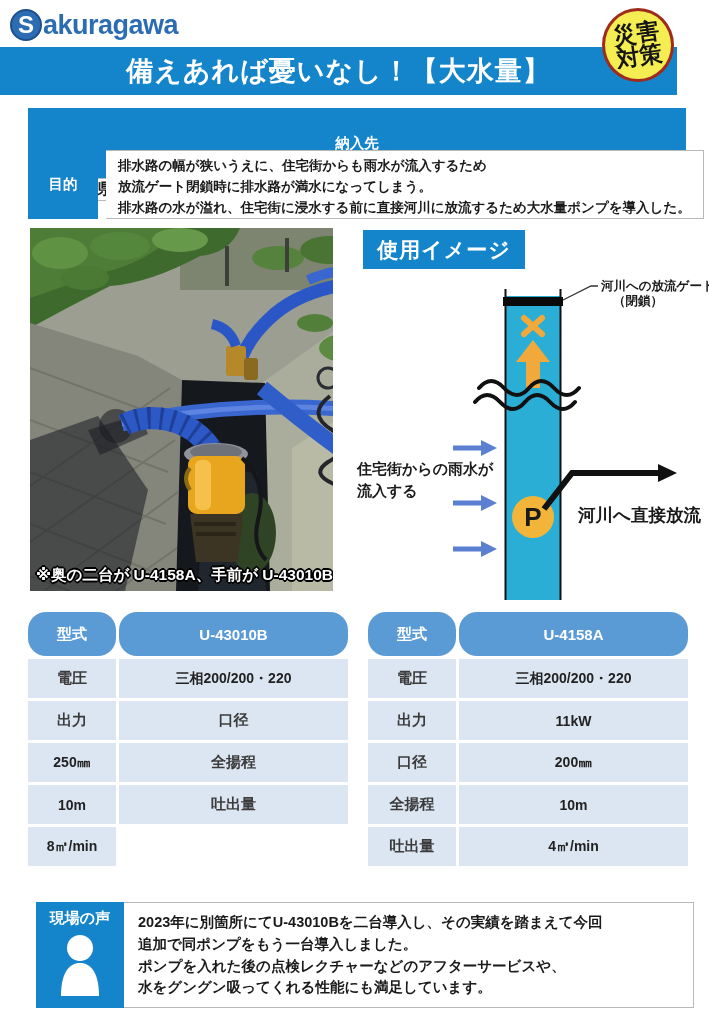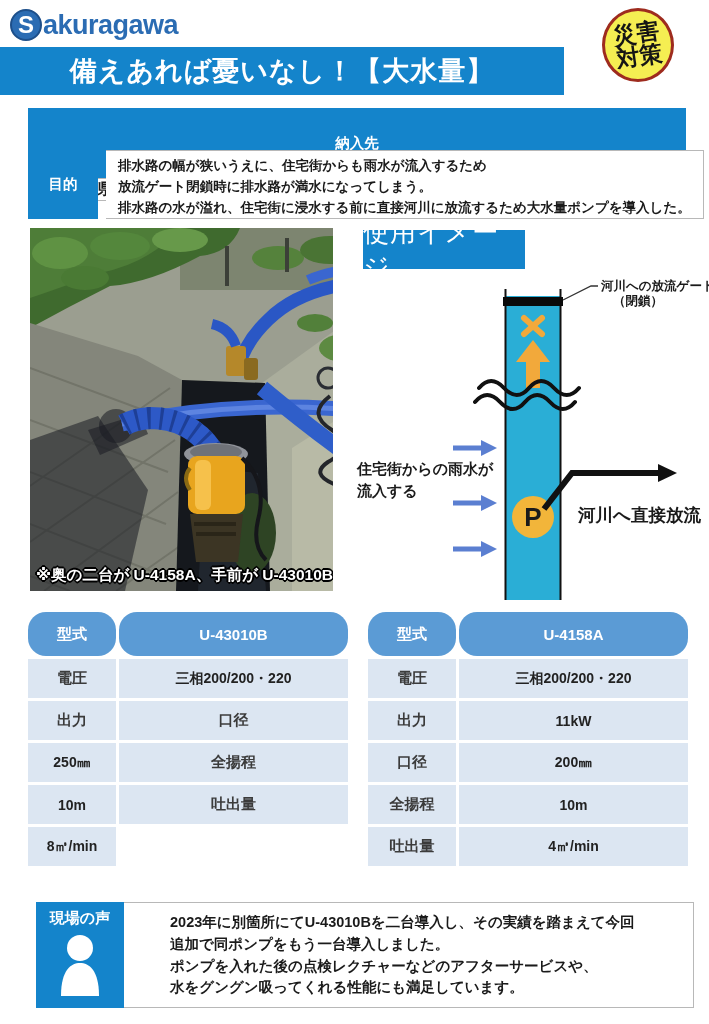--- a/index.html
+++ b/index.html
@@ -6,21 +6,21 @@
   body { background:#d8d8d8; font-family:"Liberation Sans","DejaVu Sans",sans-serif; }
   .page { position:relative; width:709px; height:1024px; background:#ffffff; margin:0 auto; overflow:hidden; }
 
   
   .logo { position:absolute; left:10px; top:7px; display:flex; align-items:center; height:36px; }
   .logo-s { width:32px; height:32px; border-radius:50%; background:#2b6cb3; color:#fff; font-weight:bold;
             font-size:24px; display:flex; align-items:center; justify-content:center; margin-right:1px;
             border:2px solid #1d4f8a; }
   .logo-rest { color:#2b6cb3; font-weight:bold; font-size:27px; letter-spacing:-0.5px; }
 
-  .banner { position:absolute; left:0; top:47px; width:564px; height:48px; background:#1484cb;
+  .banner { position:absolute; left:0; top:47px; width:677px; height:48px; background:#1484cb;
             display:flex; align-items:center; justify-content:center; }
   .banner-title { color:#fff; font-weight:bold; font-size:27px; letter-spacing:1px; }
 
   .badge { position:absolute; left:602px; top:8px; width:72px; height:74px; border-radius:50%;
            background:#f5ee52; border:3px solid #9e2b1e; z-index:5;
            display:flex; flex-direction:column; align-items:center; justify-content:center; }
   .badge-inner { transform:rotate(-8deg); text-align:center; line-height:1.02; }
   .badge-inner span { display:block; font-weight:bold; font-size:23px; color:#151515; }
 
   
@@ -37,21 +37,21 @@
 
   
   .photo { position:absolute; left:30px; top:228px; width:303px; height:363px; overflow:hidden; }
   .photo svg { display:block; }
   .photo-caption { position:absolute; left:6px; bottom:5px; color:#fff; font-weight:bold; font-size:15.5px;
     text-shadow:-1px -1px 0 #000, 1px -1px 0 #000, -1px 1px 0 #000, 1px 1px 0 #000,
                 -2px 0 0 #000, 2px 0 0 #000, 0 -2px 0 #000, 0 2px 0 #000; }
 
   
   .usage-title { position:absolute; left:363px; top:230px; width:162px; height:39px; background:#1484cb;
-                 color:#fff; font-weight:normal; font-size:26px; letter-spacing:1px;
+                 color:#fff; font-weight:bold; font-size:21px; letter-spacing:1px;
                  display:flex; align-items:center; justify-content:center; }
   .diagram { position:absolute; left:355px; top:268px; width:354px; height:340px; }
   .diagram text { font-family:"Liberation Sans","DejaVu Sans",sans-serif; fill:#1a1a1a; }
 
   
   .spec-table { position:absolute; top:612px; width:320px; display:grid;
                 grid-template-columns:88px 1fr; grid-template-rows:44px; grid-auto-rows:39px;
                 gap:3px; background:#fff; }
   .spec-table .cell { display:flex; align-items:center; justify-content:center; font-weight:bold; }
   .spec-table .head { background:#5b9bd5; color:#fff; font-size:15px;border-radius:18px; }
@@ -60,21 +60,21 @@
   .table-left { left:28px; }
   .table-right { left:368px; }
 
   
   .voice { position:absolute; left:36px; top:902px; width:658px; height:106px; display:flex; }
   .voice-label { flex:0 0 88px; background:#1484cb; display:flex; flex-direction:column; align-items:center; }
   .voice-label .vl-text { color:#fff; font-weight:bold; font-size:15px; margin-top:7px; }
   .voice-label svg { margin-top:6px; }
   .voice-text { flex:1; border:1px solid #b8b8b8; border-left:none; background:#fff;
                 padding:9px 14px; font-size:14.5px; font-weight:bold; color:#1a1a1a; line-height:1.5; }
-  .voice-text div { white-space:nowrap;margin-left:32px; }
+  .voice-text div { white-space:nowrap; }
 </style>
 </head>
 <body>
 
 <div class="page">
 
   <div class="logo">
     <span class="logo-s">S</span>
     <span class="logo-rest">akuragawa</span>
   </div>

